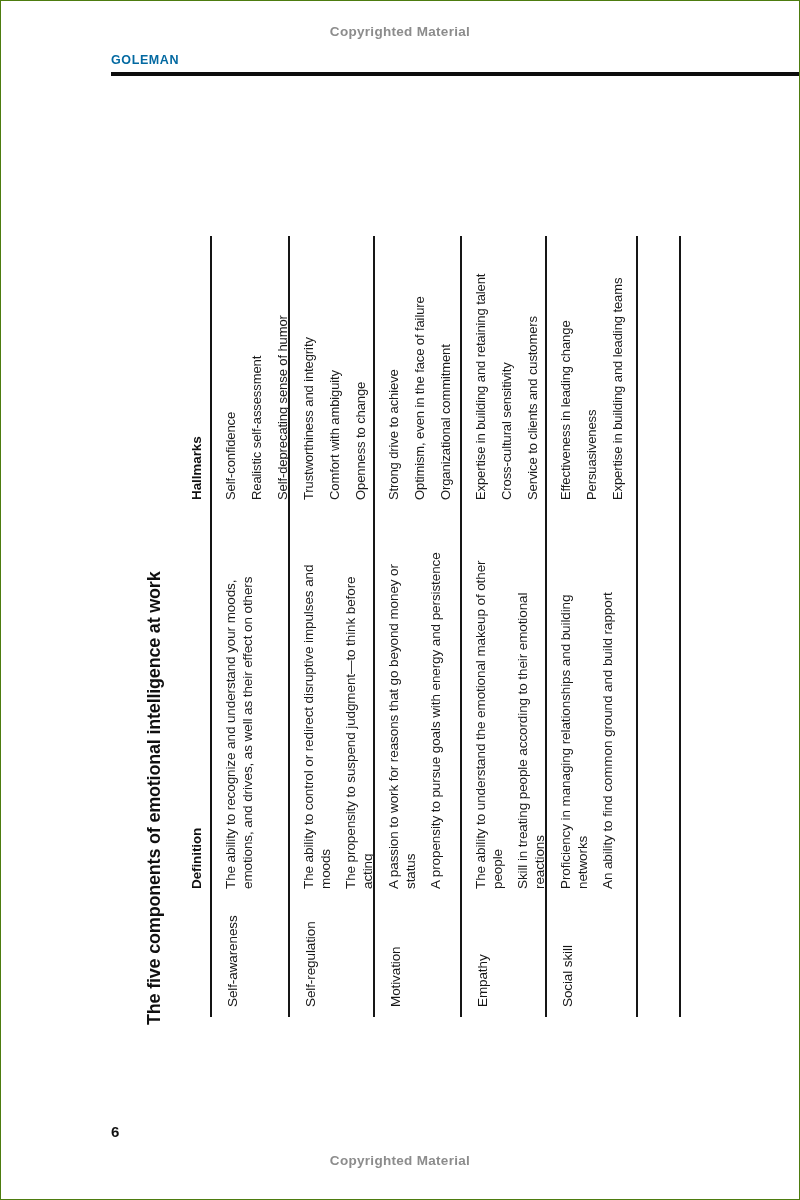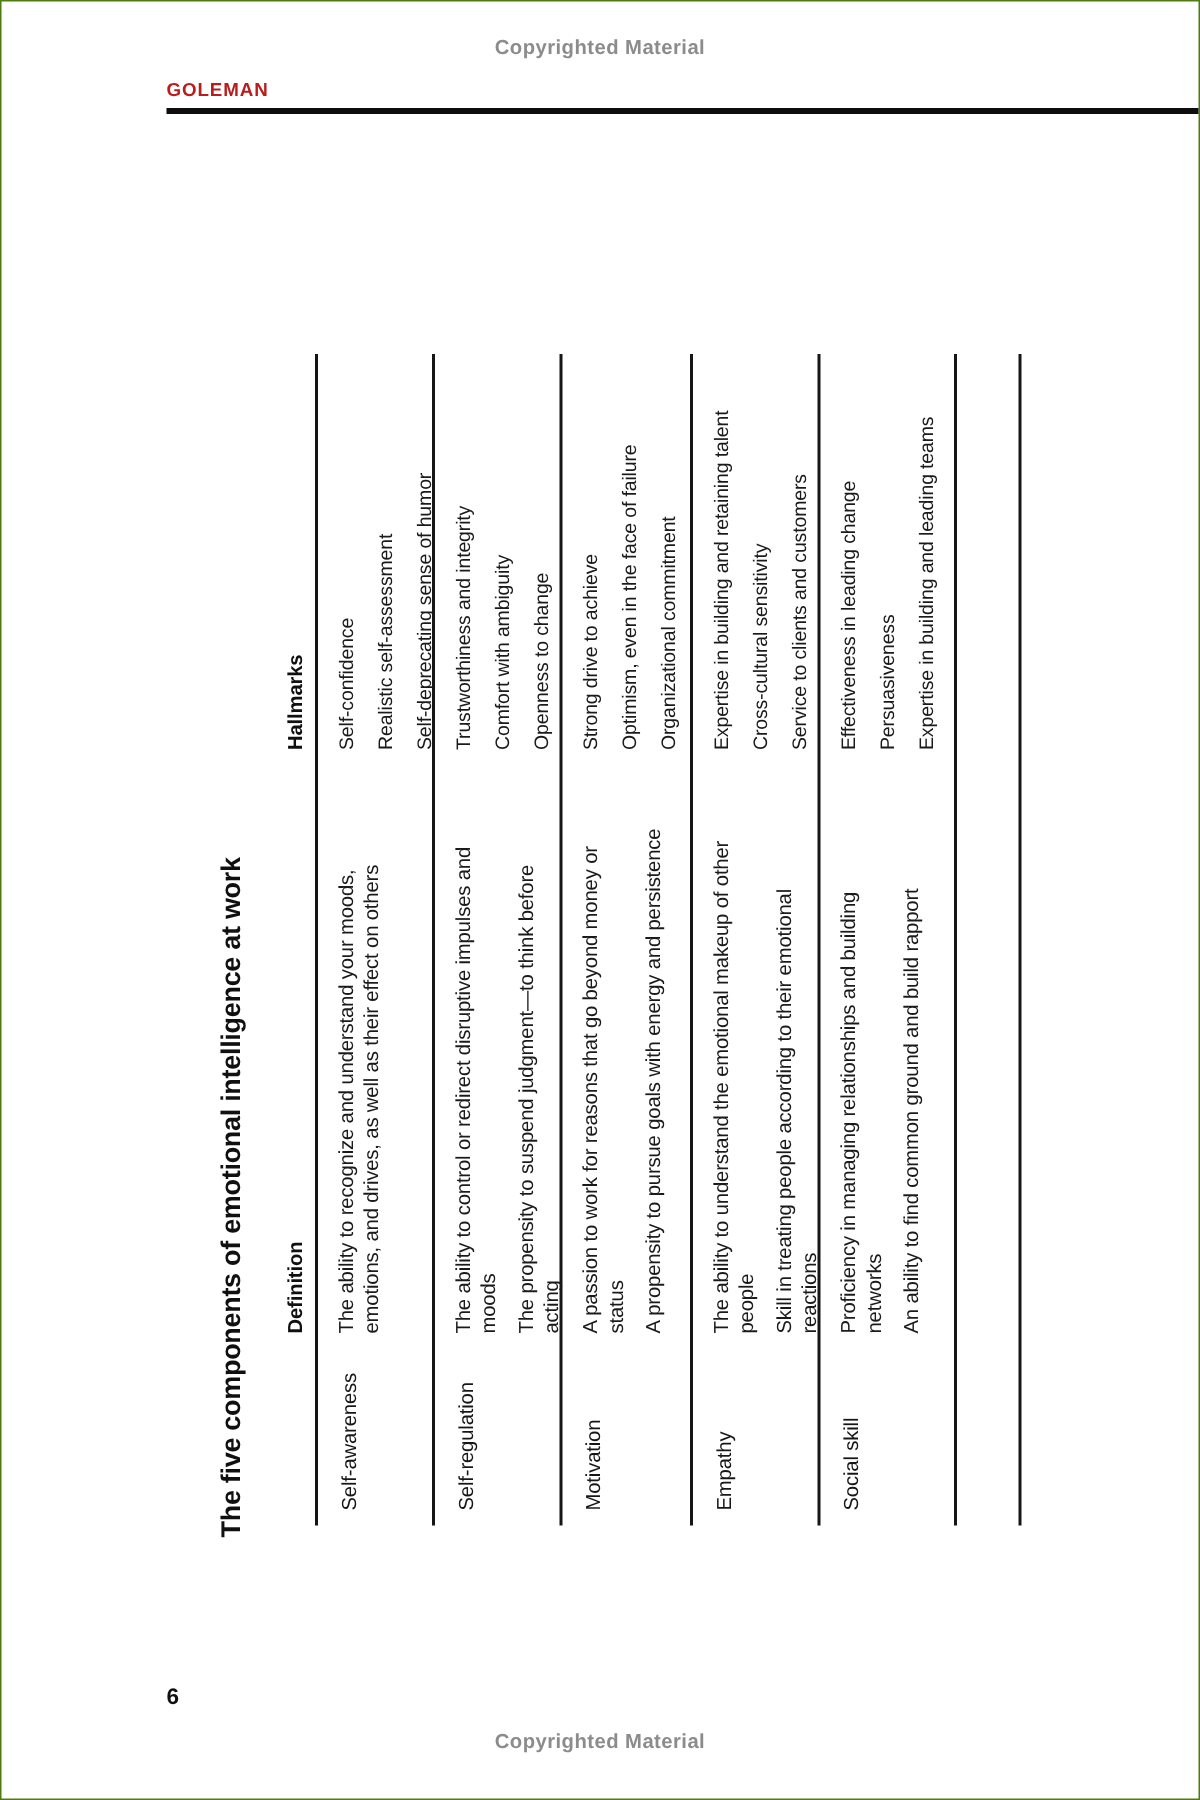--- a/index.html
+++ b/index.html
@@ -4,21 +4,21 @@
 <style>
   html,body{margin:0;padding:0;background:#fff;}
   .page{
     position:relative;width:800px;height:1200px;background:#ffffff;
     font-family:"Liberation Sans","DejaVu Sans",sans-serif;color:#1c1c1c;
     overflow:hidden;box-sizing:border-box;border:1px solid #4d7c0f;
   }
   .copy-top{position:absolute;top:23px;left:0;width:100%;text-align:center;
     font-size:13.5px;font-weight:700;color:#8c8c8c;letter-spacing:.3px;}
   .author{position:absolute;top:52px;left:110px;font-size:12.5px;font-weight:700;
-    letter-spacing:.6px;color:#b91c1c;}
+    letter-spacing:.6px;color:#0369a1;}
   .head-rule{position:absolute;top:71px;left:110px;width:690px;height:4px;background:#0d0d0d;}
 
   
   .stage{position:absolute;left:142px;top:222px;width:548px;height:804px;}
   .readable{width:804px;height:548px;transform:rotate(-90deg) translateX(-804px);
     transform-origin:0 0;}
   .exhibit-title{font-size:18px;font-weight:700;letter-spacing:-.2px;color:#101010;
     margin:0 0 0 2px;line-height:22px;}
   .tbl{margin:14px 0 0 10px;width:781px;letter-spacing:-.1px;}
   .tbl-head{display:flex;height:31px;border-bottom:2px solid #141414;align-items:flex-end;}

